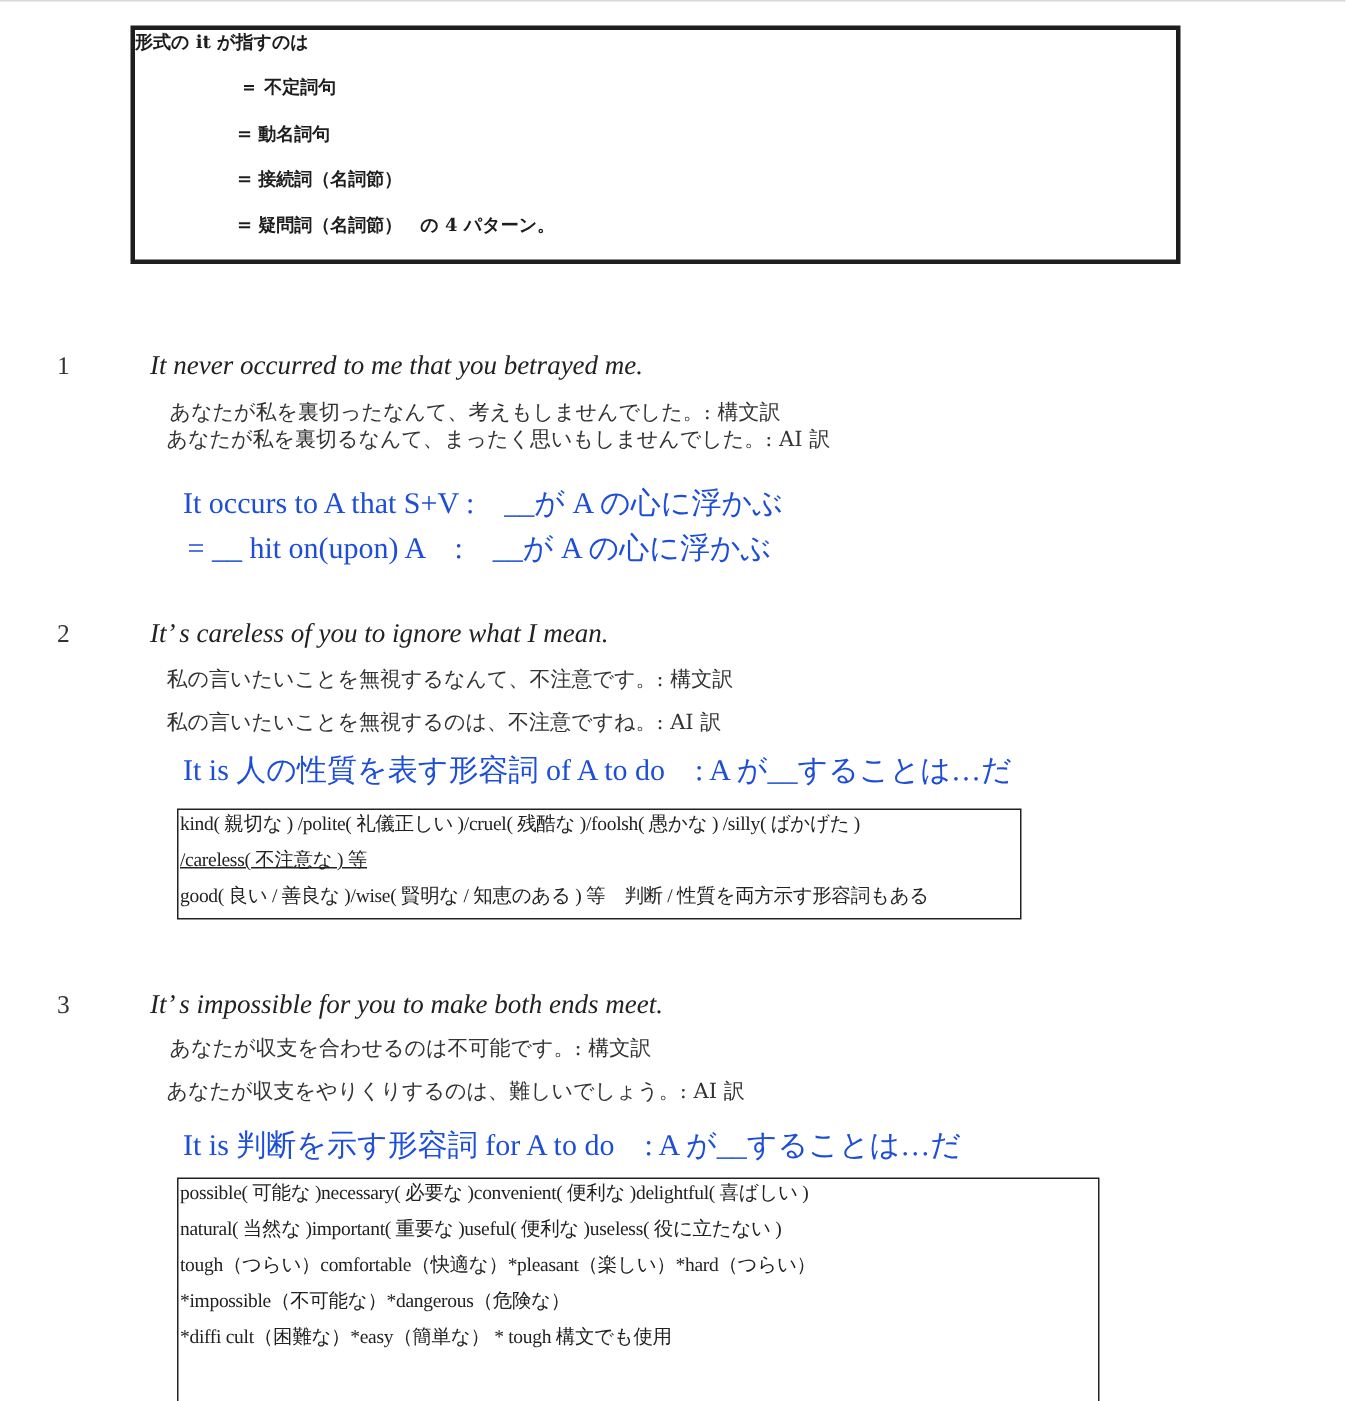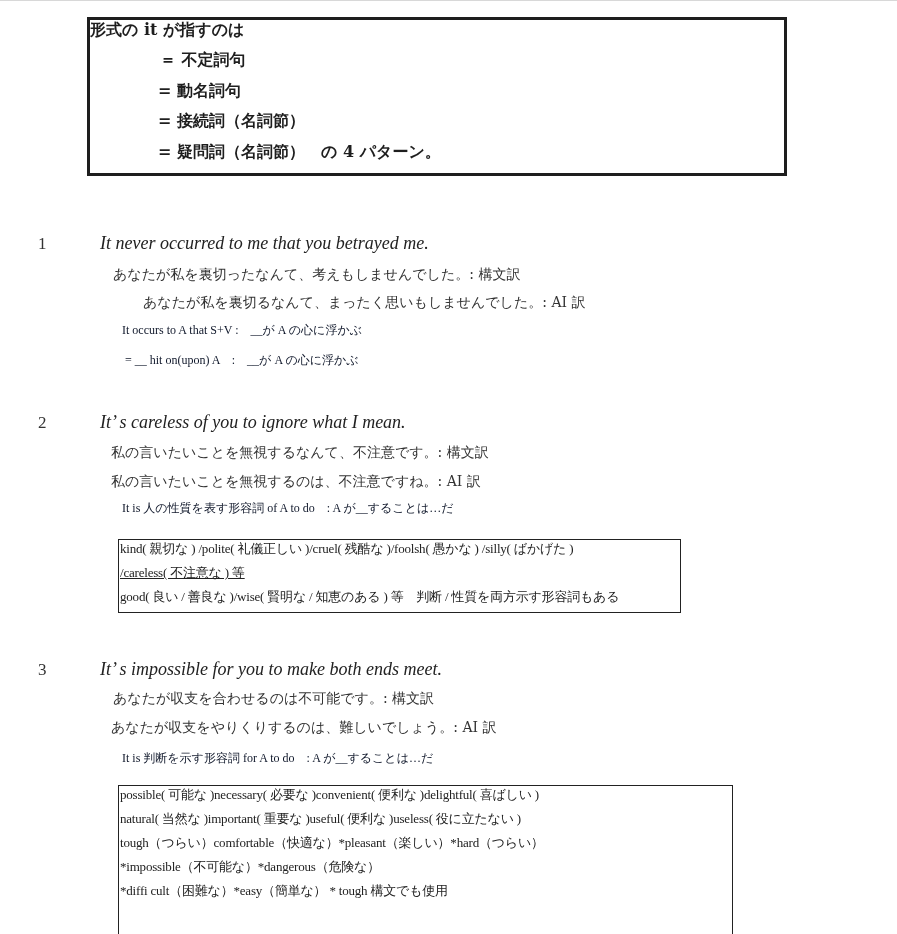--- a/index.html
+++ b/index.html
@@ -6,26 +6,26 @@
     body {
       width: 897px; height: 934px; position: relative; overflow: hidden;
       font-family: "DejaVu Serif", "Liberation Serif", serif;
       color: #222222;
     }
     .top-rule { position: absolute; left: 0; top: 0; width: 897px; height: 1px; background: #d8d8d8; }
     .summary-box {
       position: absolute; left: 87px; top: 17px; width: 694px; height: 153px;
       border: 3px solid #1e1e1e; box-sizing: content-box;
     }
-    .summary-box .line { position: absolute; font-size: 16px; font-weight: bold; white-space: nowrap; color: #1e1e1e; font-family: "DejaVu Serif", serif; }
+    .summary-box .line { position: absolute; font-size: 12px; font-weight: bold; white-space: nowrap; color: #1e1e1e; font-family: "DejaVu Serif", serif; }
     .abs { position: absolute; white-space: nowrap; }
     .num { font-size: 17px; font-family: "Liberation Serif", serif; color: #333; }
     .en { font-size: 18px; font-family: "Liberation Serif", serif; color: #222; font-style: italic; }
     .ja { font-size: 14px; color: #333; font-family: "DejaVu Serif", serif; }
-    .pat { font-size: 12px; color: #0f172a; font-family: "Liberation Serif", serif; }
+    .pat { font-size: 20px; color: #1d4ed8; font-family: "Liberation Serif", serif; }
     .list-box {
       position: absolute; border: 1px solid #222; box-sizing: border-box;
     }
     .list-box .row { position: absolute; left: 1px; font-size: 13px; white-space: nowrap; font-family: "Liberation Serif", serif; color: #222; letter-spacing: -0.2px; }
   </style>
 </head>
 <body>
 
 <div class="top-rule"></div>
 
@@ -34,21 +34,21 @@
   <div class="line" style="left:70px; top:30px;">＝ 不定詞句</div>
   <div class="line" style="left:68px; top:61px;">= 動名詞句</div>
   <div class="line" style="left:68px; top:91px;">= 接続詞（名詞節）</div>
   <div class="line" style="left:68px; top:122px;">= 疑問詞（名詞節）　の 4 パターン。</div>
 </div>
 
 <div>
   <div class="abs num" style="left:38px; top:234px;">1</div>
   <div class="abs en" style="left:100px; top:233px;">It never occurred to me that you betrayed me.</div>
   <div class="abs ja" style="left:113px; top:266px;">あなたが私を裏切ったなんて、考えもしませんでした。: 構文訳</div>
-  <div class="abs ja" style="left:111px; top:294px;margin-left:32px;">あなたが私を裏切るなんて、まったく思いもしませんでした。: AI 訳</div>
+  <div class="abs ja" style="left:111px; top:284px;">あなたが私を裏切るなんて、まったく思いもしませんでした。: AI 訳</div>
   <div class="abs pat" style="left:122px; top:322px;">It occurs to A that S+V :　__が A の心に浮かぶ</div>
   <div class="abs pat" style="left:125px; top:352px;">= __ hit on(upon) A　:　__が A の心に浮かぶ</div>
 </div>
 
 <div>
   <div class="abs num" style="left:38px; top:413px;">2</div>
   <div class="abs en" style="left:100px; top:412px;">It’ s careless of you to ignore what I mean.</div>
   <div class="abs ja" style="left:111px; top:444px;">私の言いたいことを無視するなんて、不注意です。: 構文訳</div>
   <div class="abs ja" style="left:111px; top:473px;">私の言いたいことを無視するのは、不注意ですね。: AI 訳</div>
   <div class="abs pat" style="left:122px; top:500px;">It is 人の性質を表す形容詞 of A to do　: A が__することは…だ</div>

